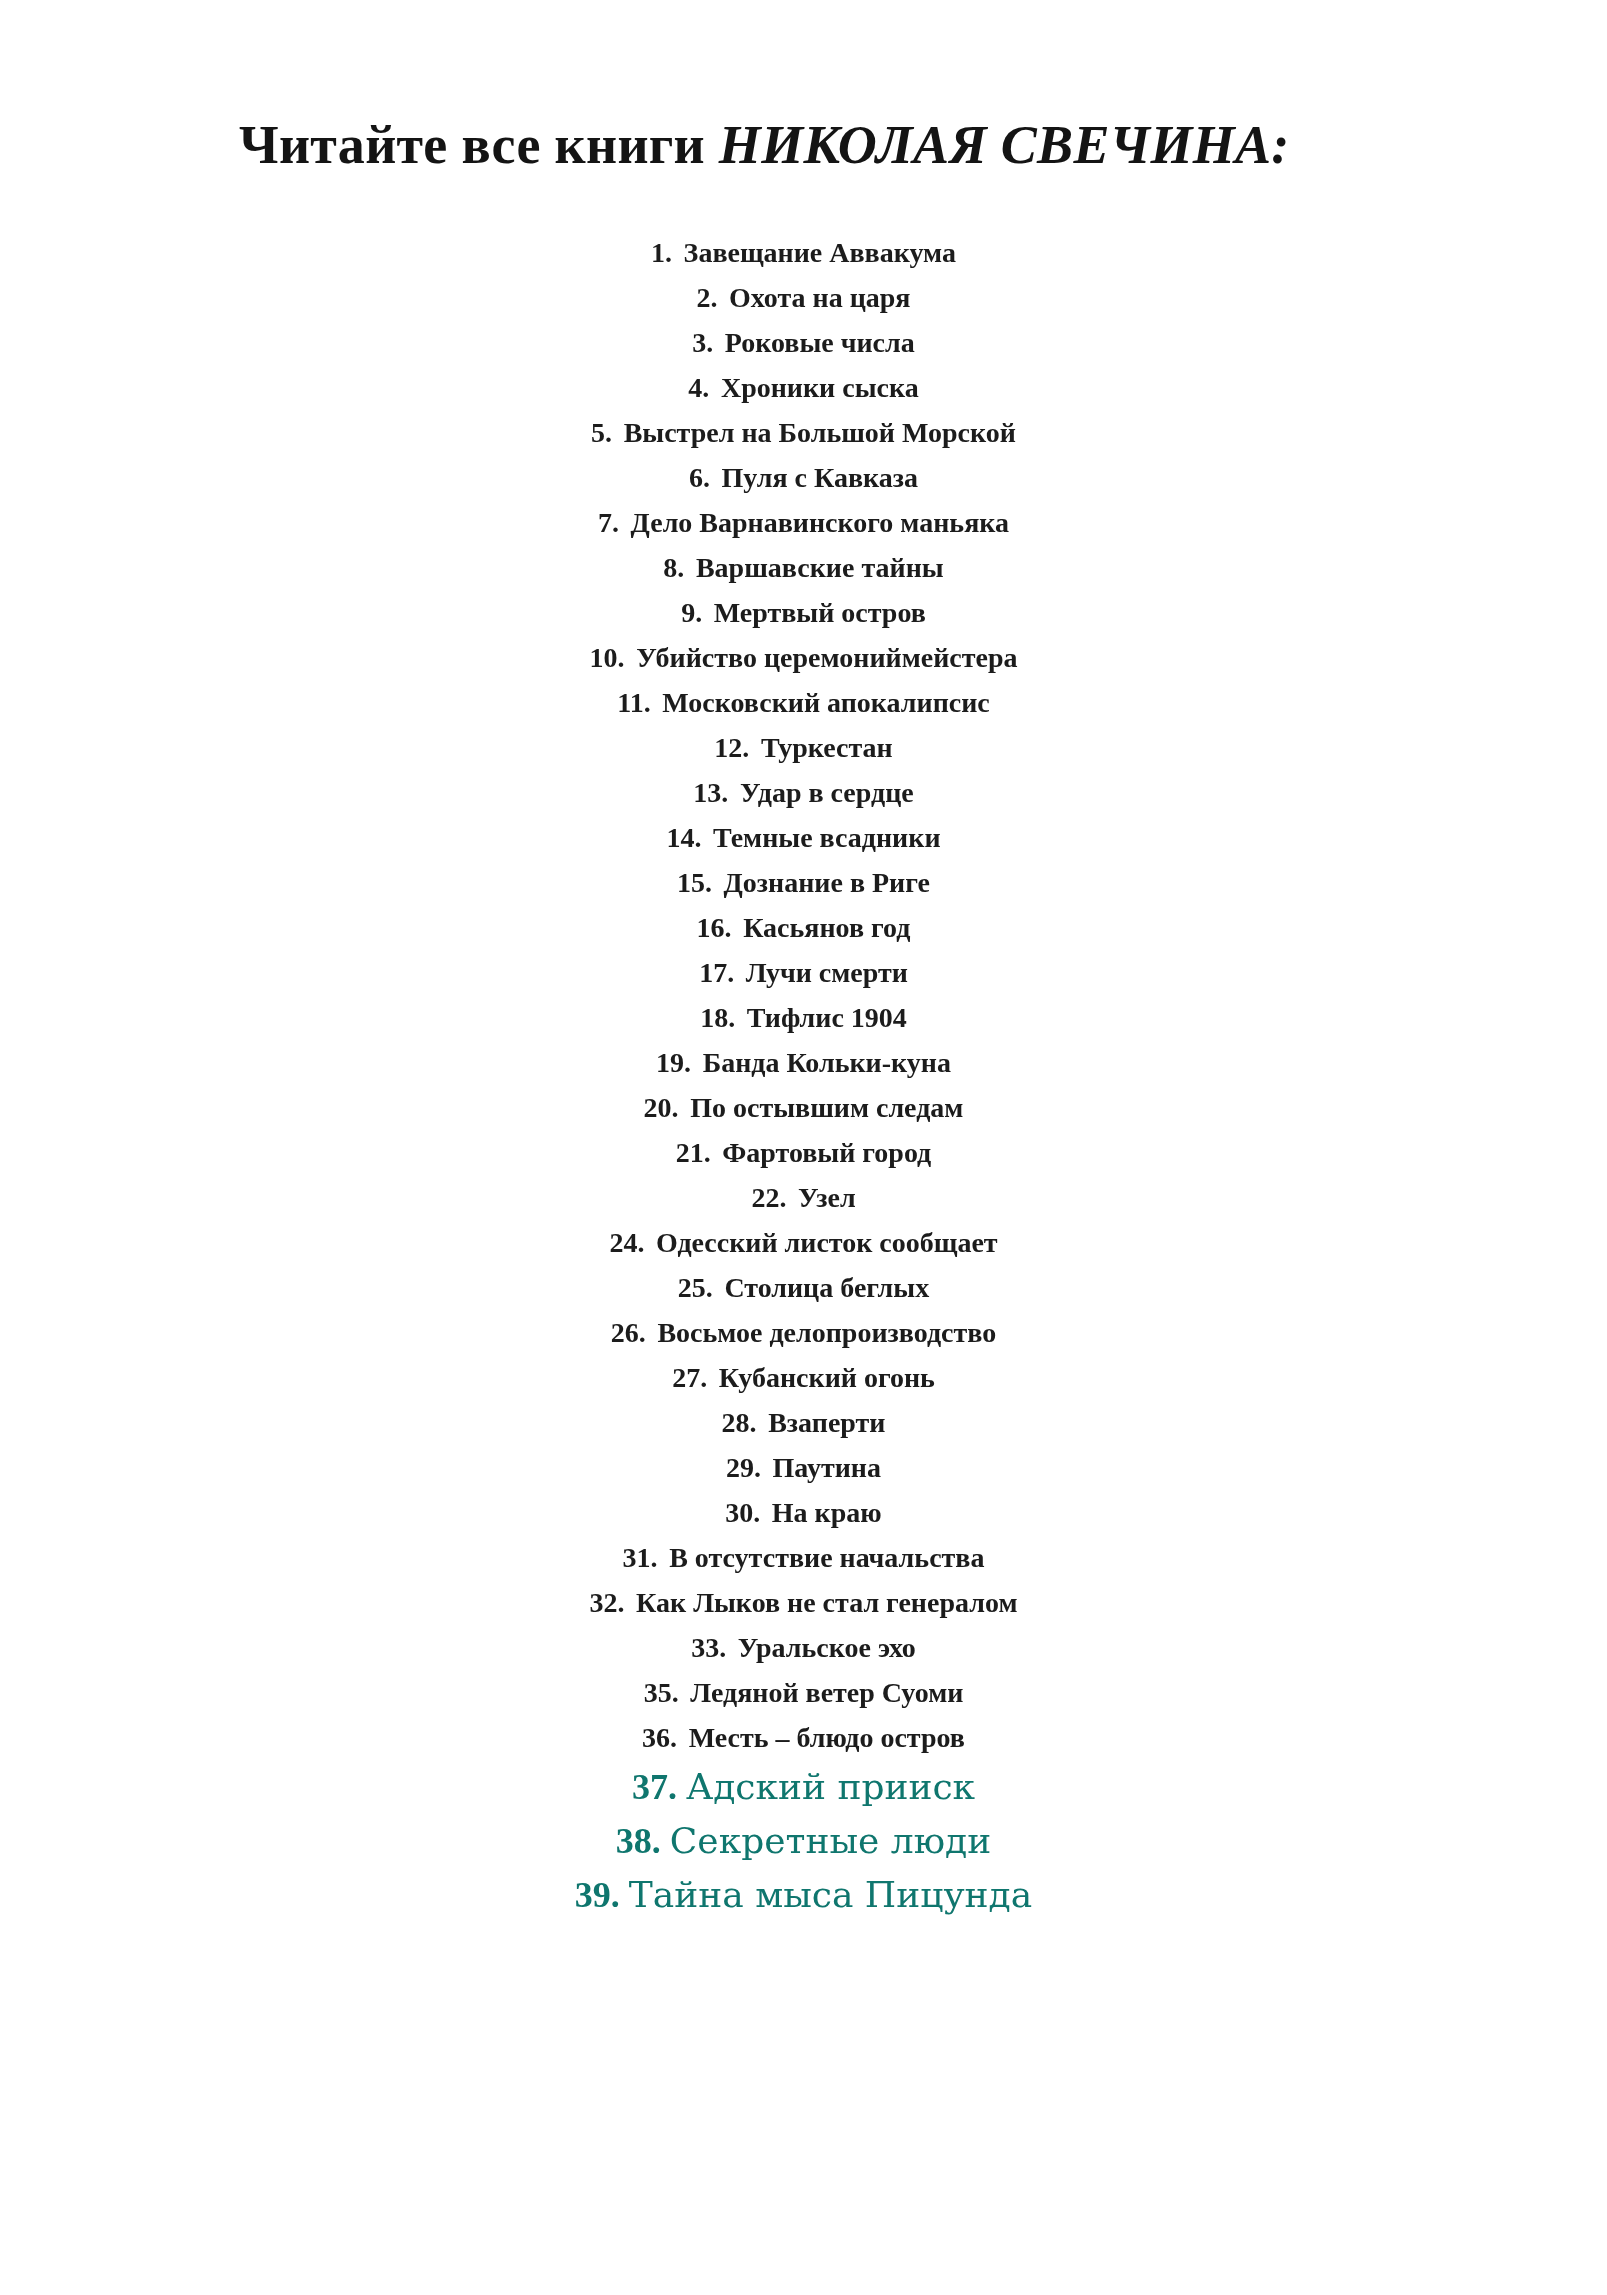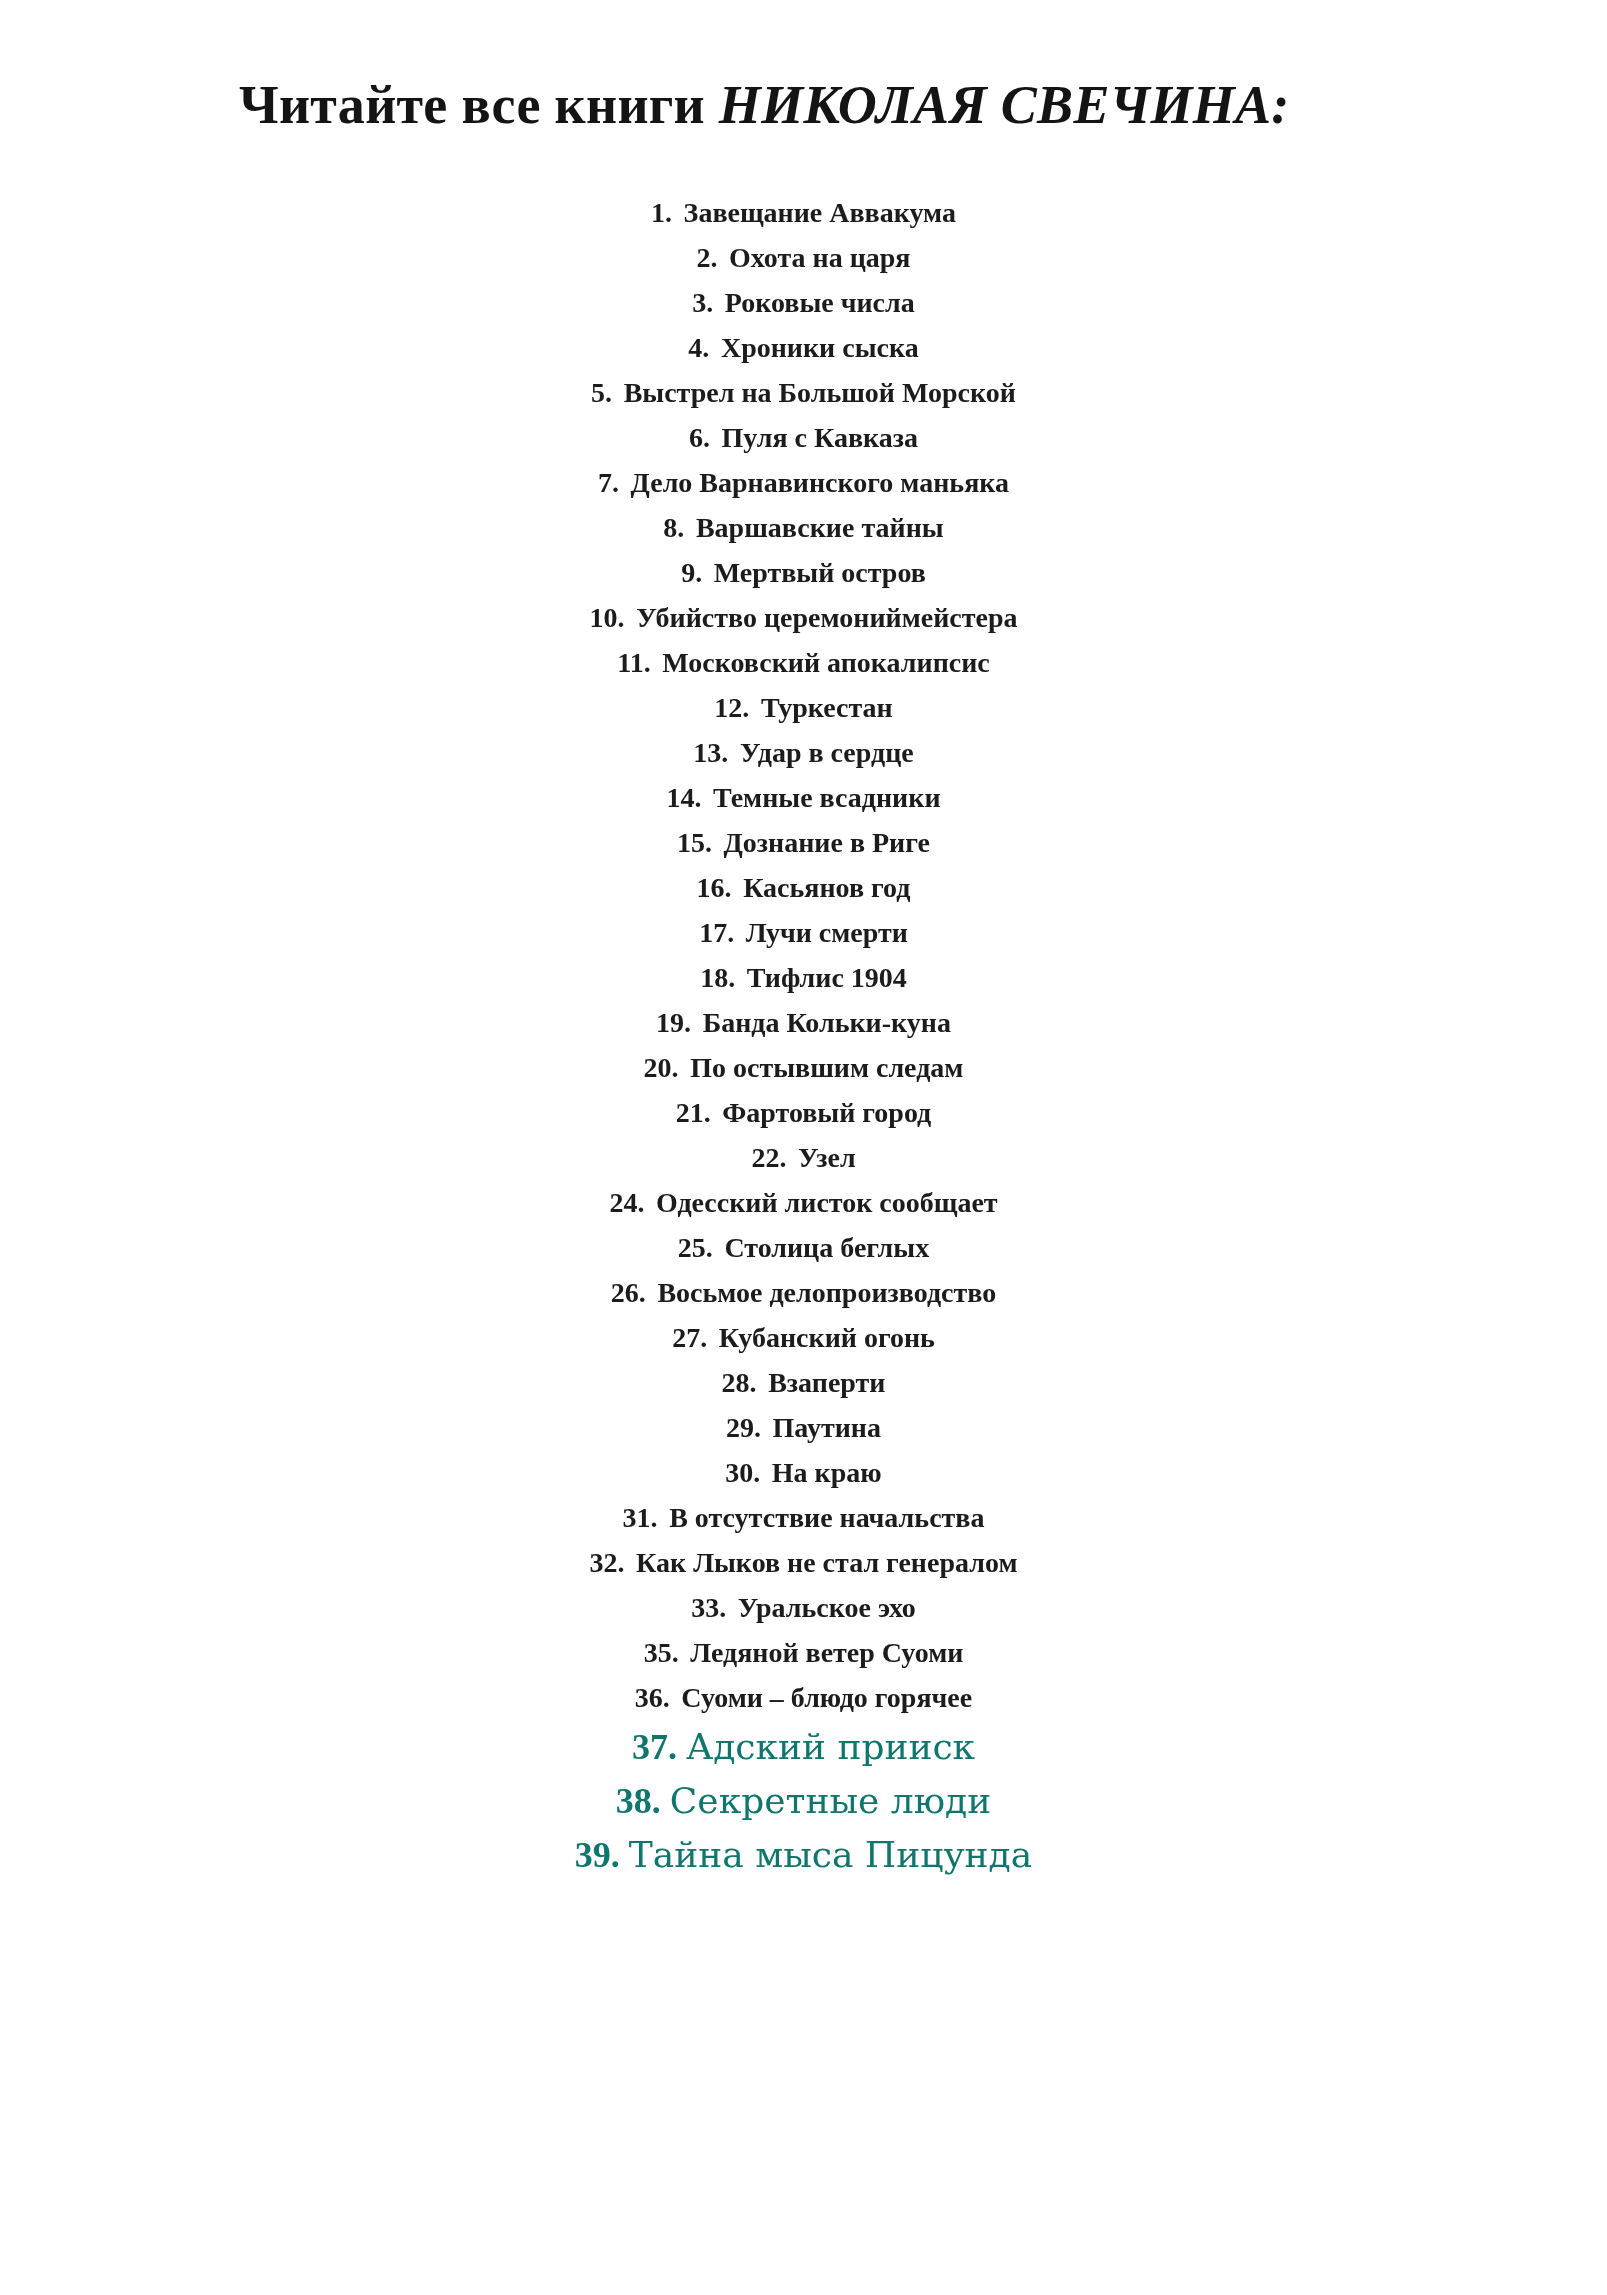--- a/index.html
+++ b/index.html
@@ -7,21 +7,21 @@
   body {
     font-family: "Liberation Serif", serif;
     color: #1c1c1c;
   }
   .page {
     position: relative;
     width: 1607px;
     height: 2295px;
     background: #ffffff;
     overflow: hidden;
-    padding-top: 76px;
+    padding-top: 116px;
   }
   .heading {
     margin-left: 239px;
     font-family: "Liberation Serif", serif;
     font-weight: 700;
     font-size: 54px;
     line-height: 1.1;
     color: #141414;
     letter-spacing: 0.3px;
     white-space: nowrap;
@@ -99,19 +99,19 @@
       <div class="book-row"><span class="num">25.</span><span class="title">Столица беглых</span></div>
       <div class="book-row"><span class="num">26.</span><span class="title">Восьмое делопроизводство</span></div>
       <div class="book-row"><span class="num">27.</span><span class="title">Кубанский огонь</span></div>
       <div class="book-row"><span class="num">28.</span><span class="title">Взаперти</span></div>
       <div class="book-row"><span class="num">29.</span><span class="title">Паутина</span></div>
       <div class="book-row"><span class="num">30.</span><span class="title">На краю</span></div>
       <div class="book-row"><span class="num">31.</span><span class="title">В отсутствие начальства</span></div>
       <div class="book-row"><span class="num">32.</span><span class="title">Как Лыков не стал генералом</span></div>
       <div class="book-row"><span class="num">33.</span><span class="title">Уральское эхо</span></div>
       <div class="book-row"><span class="num">35.</span><span class="title">Ледяной ветер Суоми</span></div>
-      <div class="book-row"><span class="num">36.</span><span class="title">Суоми – блюдо горячее</span></div>
+      <div class="book-row"><span class="num">36.</span><span class="title">Месть – блюдо остров</span></div>
       <div class="book-row alt"><span class="num">37.</span><span class="title">Адский прииск</span></div>
       <div class="book-row alt"><span class="num">38.</span><span class="title">Секретные люди</span></div>
       <div class="book-row alt"><span class="num">39.</span><span class="title">Тайна мыса Пицунда</span></div>
     </div>
 </div>
 
 
 </body></html>

